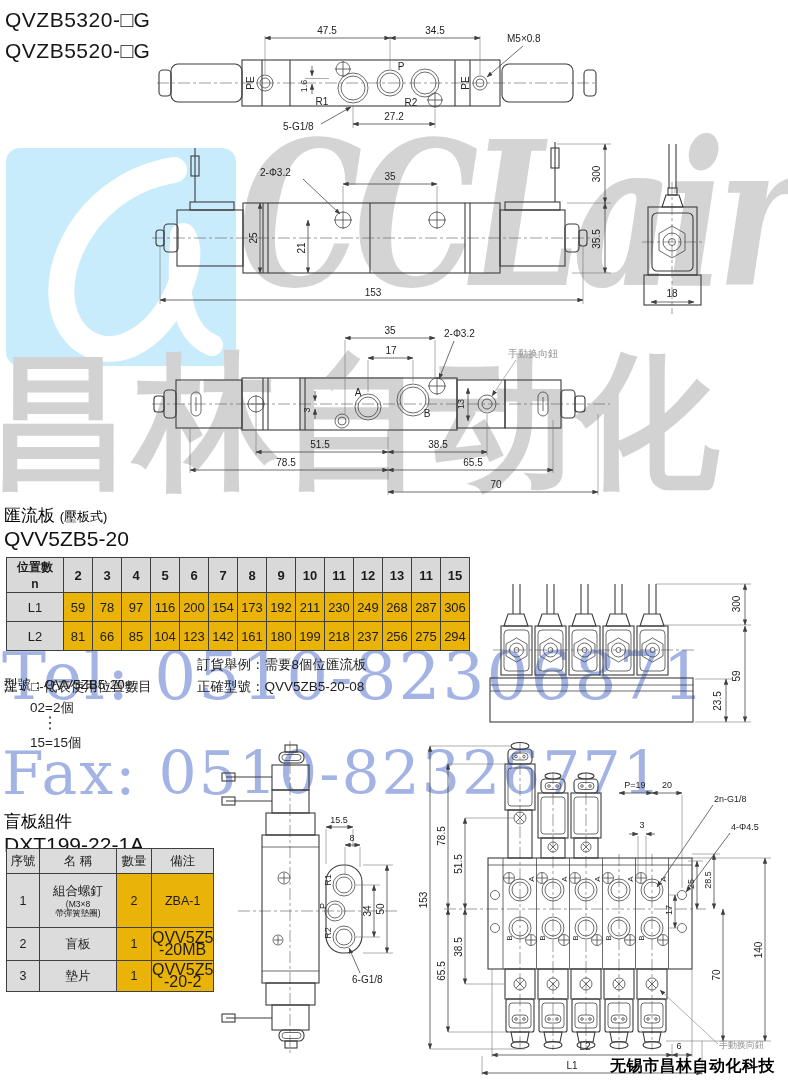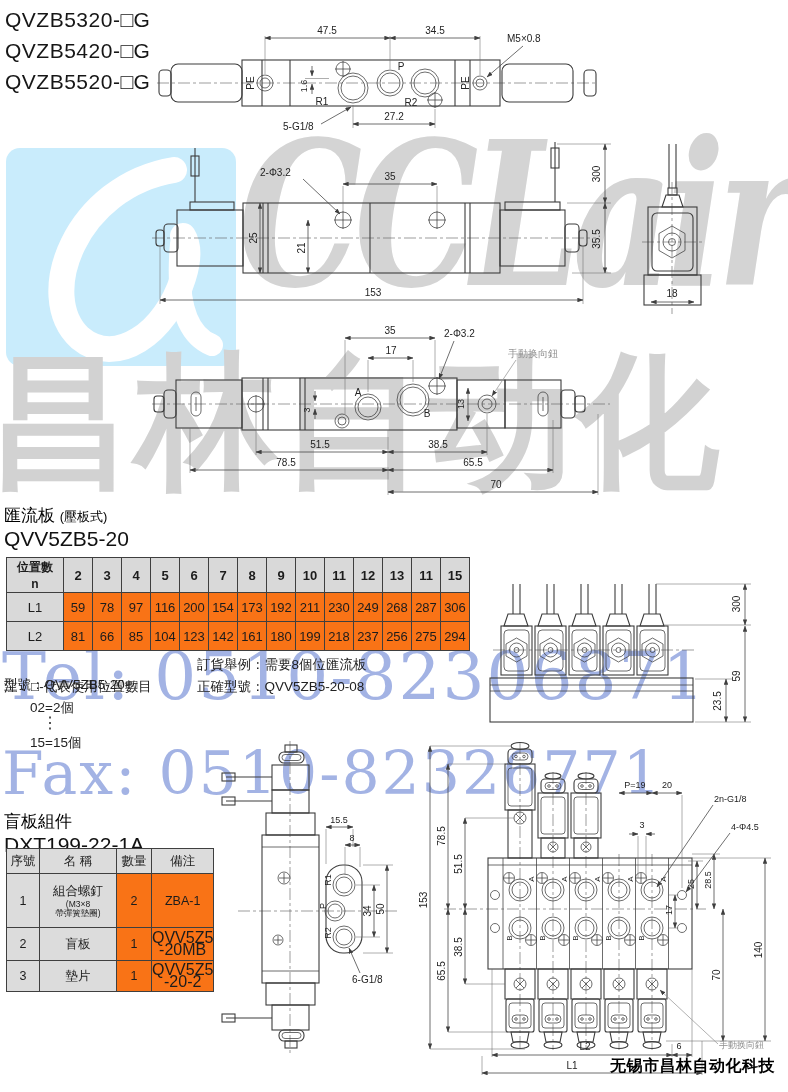--- a/index.html
+++ b/index.html
@@ -17,21 +17,21 @@
   .wm-fax{left:2px;top:738px;font:60px "DejaVu Serif",serif;color:#93a6e0;letter-spacing:2px;white-space:nowrap;opacity:.85;}
   
   .z1{z-index:1;}
   .models{left:5px;top:4px;font-size:21px;line-height:31px;color:#161616;letter-spacing:.5px;}
   .sec-title{font-size:17px;color:#000000;}
   .sec-title .paren{font-size:13px;}
   .sec-model{font-size:21px;color:#111;}
   .note{font-size:13.5px;color:#222;}
   .company{left:610px;top:1056px;font-size:16px;font-weight:bold;color:#000;z-index:3;letter-spacing:.5px;}
   
-  table{border-collapse:collapse;background:#f97316;position:absolute;z-index:1;}
+  table{border-collapse:collapse;background:#eab308;position:absolute;z-index:1;}
   td{border:1.6px solid #3f3f3f;text-align:center;padding:0;color:#1c1c1c;}
   .t1 td{font-size:13px;width:28px;height:28px;}
   .t1 td.fc{width:56px;}
   .t1 tr.hr td{height:34px;font-weight:bold;}
   .t1 .hd{background:#d9d9d9;}
   .t1 .hd2{font-size:12px;font-weight:bold;}
   .t2 td{font-size:12.5px;}
   .t2 .gray{background:#dcdcdc;}
   .t2 .c1{width:32px;} .t2 .c2{width:76px;} .t2 .c3{width:34px;} .t2 .c4{width:60px;}
   .t2 tr.hr td{height:24px;}
@@ -63,21 +63,20 @@
       <path d="M175,96 C170,150 179,186 206,197" fill="none" stroke="#ffffff" stroke-width="22" stroke-linecap="round"></path>
     </svg>
   </div>
   <div class="wm wm-cclair">CCLair</div>
   <div class="wm wm-cn">昌林自动化</div>
   <div class="wm wm-tel">Tel: 0510-82306871</div>
   <div class="wm wm-fax">Fax: 0510-82326771</div>
 
   <div class="abs z1 models">
     <div>QVZB5320-□G</div>
-    <div>QVZB5420-□G</div>
     <div>QVZB5520-□G</div>
   </div>
 
   <svg style="left:155px;top:20px" width="445" height="118" viewBox="0 0 445 118">
     <defs>
         <marker id="ar1" viewBox="0 0 8 6" markerWidth="8" markerHeight="6" refX="7.5" refY="3" orient="auto-start-reverse">
           <path d="M0,0L8,3L0,6Z" fill="#3f3f3f"></path>
         </marker>
       </defs>
     <line class="cl" x1="2" y1="63" x2="443" y2="63"></line>

